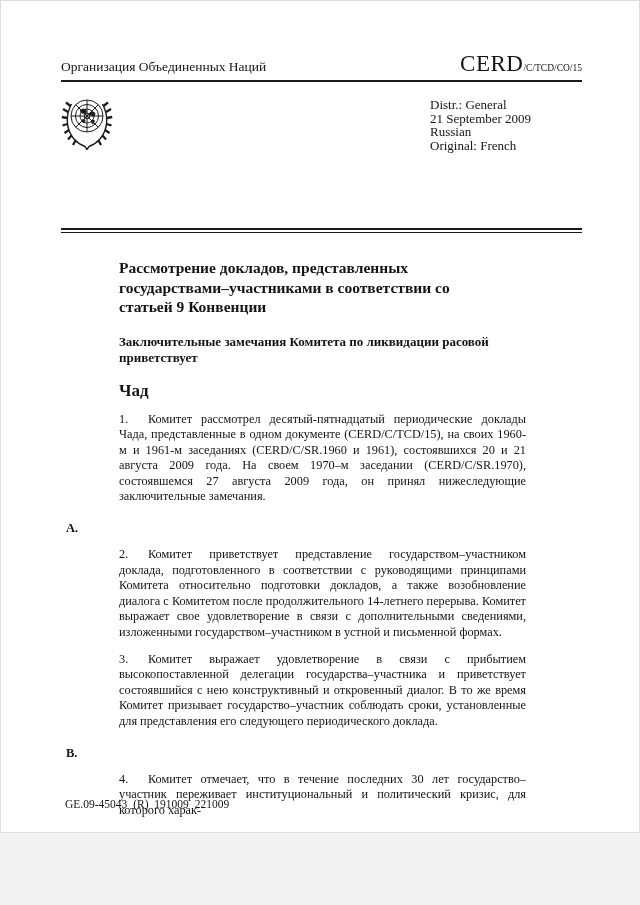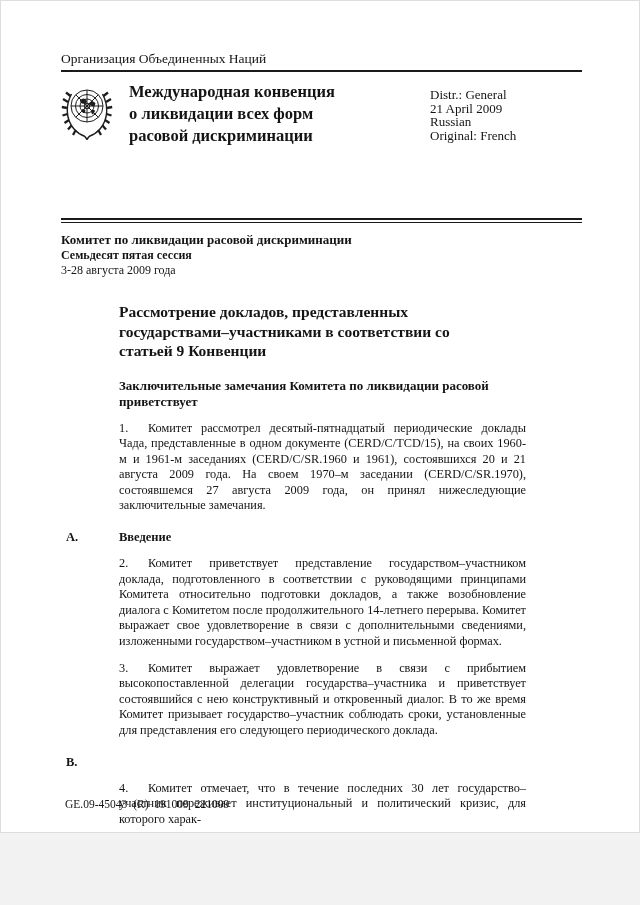--- a/index.html
+++ b/index.html
@@ -69,20 +69,21 @@
 
   .footer{ position:absolute; left:64px; top:797px; font-size:11.5px; word-spacing:3px; }
 </style>
 </head>
 <body>
 
 <div class="page">
 
   <div class="header-row">
     <span class="org-name">Организация Объединенных Наций</span>
+    <span class="doc-symbol"><span>CERD</span><span class="doc-symbol-suffix">/C/TCD/CO/15</span></span>
   </div>
 
   <div class="masthead">
     <svg class="emblem" viewBox="0 0 52 58" aria-hidden="true">
 
       <g stroke="#1d1d1d" fill="none" stroke-width="1">
         <circle cx="26" cy="23" r="16"></circle>
         <circle cx="26" cy="23" r="11.5"></circle>
         <circle cx="26" cy="23" r="7"></circle>
         <circle cx="26" cy="23" r="2.8"></circle>
@@ -114,55 +115,47 @@
           <path d="M45 19 L50 16"></path>
           <path d="M46 25 L51.2 24"></path>
           <path d="M45.5 31 L50.5 32.5"></path>
           <path d="M44 37 L48.5 40"></path>
           <path d="M41.5 42.5 L45 46.5"></path>
           <path d="M37.5 47.5 L40 52"></path>
         </g>
         <path d="M24 53.5 L26 56.5 M28 53.5 L26 56.5" stroke-width="1.4"></path>
       </g>
     </svg>
-    <div class="conv-title">Международная конвенция
-о ликвидации всех форм
-расовой дискриминации</div>
     <div class="distr">
       <div>Distr.: General</div>
-      <div>21 April 2009</div>
+      <div>21 September 2009</div>
       <div>Russian</div>
       <div>Original: French</div>
     </div>
   </div>
 
   <div class="double-rule"></div>
 
-  <div class="committee">
-    <div class="committee-name">Комитет по ликвидации расовой дискриминации</div>
-    <div class="session">Семьдесят пятая сессия</div>
-    <div class="session-dates">3-28 августа 2009 года</div>
-  </div>
 
   <div class="body-indent">
 
     <div class="report-title">Рассмотрение докладов, представленных
 государствами–участниками в соответствии со
 статьей 9 Конвенции</div>
 
     <div class="concluding-title">Заключительные замечания Комитета по ликвидации расовой
 приветствует</div>
 
+    <div class="country-heading">Чад</div>
 
     <p class="para"><span class="pnum">1.</span><span>Комитет рассмотрел десятый-пятнадцатый периодические доклады Чада, представленные в одном документе (CERD/C/TCD/15), на своих 1960-м и 1961-м заседаниях (CERD/C/SR.1960 и 1961), состоявшихся 20 и 21 августа 2009 года. На своем 1970–м заседании (CERD/C/SR.1970), состоявшемся 27 августа 2009 года, он принял нижеследующие заключительные замечания.</span></p>
   </div>
 
   <div class="section-head">
     <span class="section-letter">A.</span>
-    <span class="section-title">Введение</span>
   </div>
 
   <div class="body-indent">
     <p class="para"><span class="pnum">2.</span><span>Комитет приветствует представление государством–участником доклада, подготовленного в соответствии с руководящими принципами Комитета относительно подготовки докладов, а также возобновление диалога с Комитетом после продолжительного 14-летнего перерыва. Комитет выражает свое удовлетворение в связи с дополнительными сведениями, изложенными государством–участником в устной и письменной формах.</span></p>
     <p class="para"><span class="pnum">3.</span><span>Комитет выражает удовлетворение в связи с прибытием высокопоставленной делегации государства–участника и приветствует состоявшийся с нею конструктивный и откровенный диалог. В то же время Комитет призывает государство–участник соблюдать сроки, установленные для представления его следующего периодического доклада.</span></p>
   </div>
 
   <div class="section-head">
     <span class="section-letter">B.</span>
   </div>

